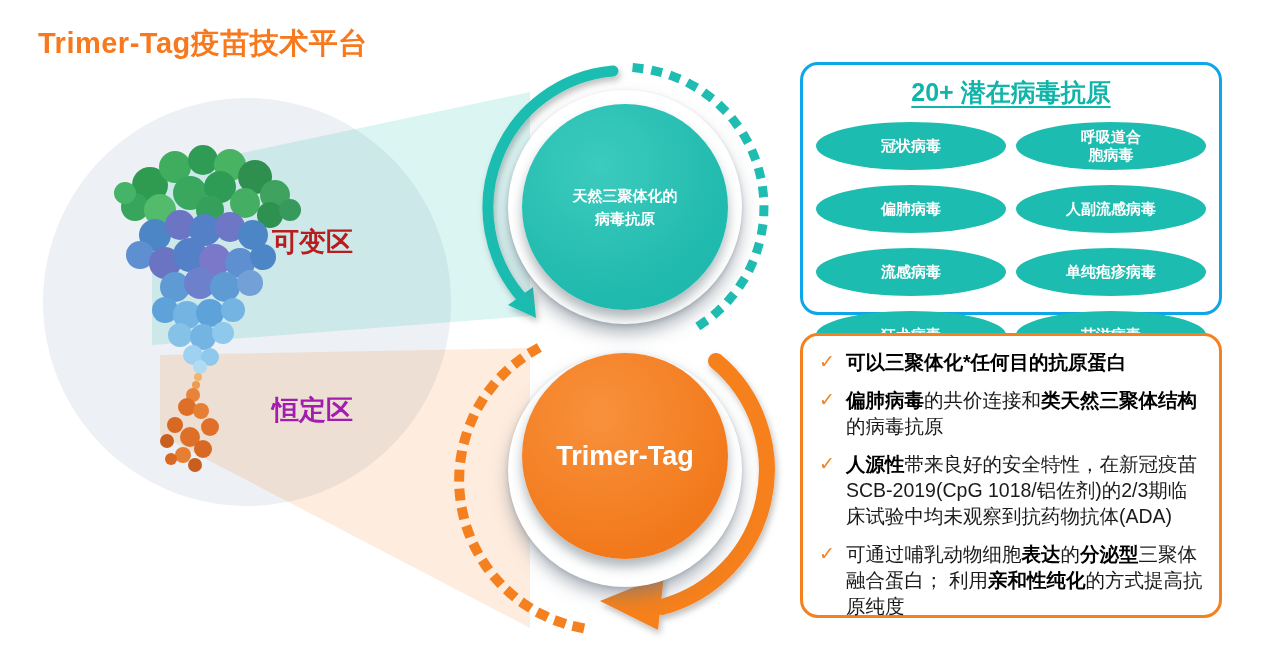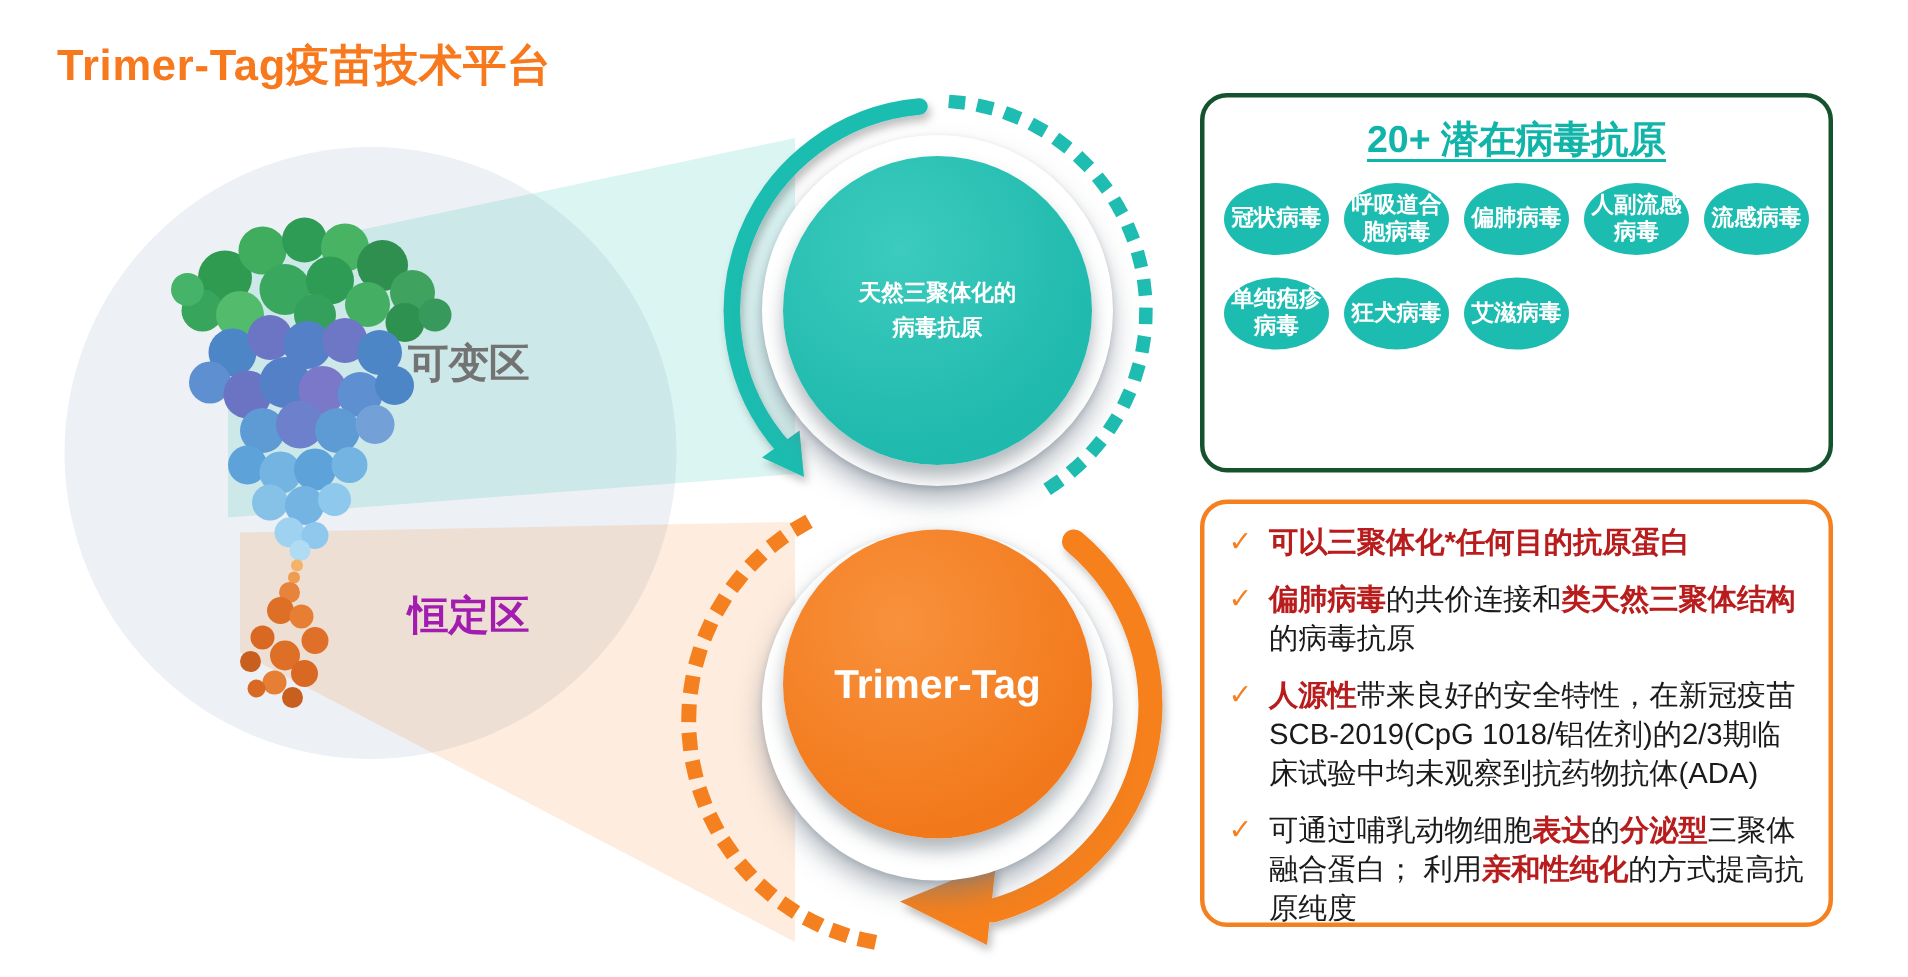--- a/index.html
+++ b/index.html
@@ -13,49 +13,49 @@
 
   .beam { position:absolute; }
   .beam-cyan { left:150px; top:90px; width:380px; height:260px; background:rgba(30,190,178,.16);
     clip-path:polygon(2px 82px,380px 2px,380px 226px,2px 255px); }
   .beam-peach { left:158px; top:345px; width:372px; height:285px; background:rgba(245,128,31,.15);
     clip-path:polygon(2px 10px,372px 3px,372px 283px,2px 90px); }
 
   .protein { position:absolute; left:95px; top:115px; }
 
   .region-label { position:absolute; font-size:27px; font-weight:700; }
-  .label-variable { left:272px; top:224px; color:#737373; }
+  .label-variable { left:272px; top:224px; color:#b91c1c; }
   .label-constant { left:272px; top:392px; color:#a21caf; }
 
   .arcs { position:absolute; left:0; top:0; pointer-events:none; }
 
   .ring { position:absolute; width:234px; height:234px; border-radius:50%; background:#fff;
     box-shadow:0 10px 16px rgba(110,122,135,.5), 0 2px 4px rgba(110,122,135,.3); }
   .ring-teal { left:508px; top:90px; }
   .ring-orange { left:508px; top:353px; }
   .fill { position:absolute; width:206px; height:206px; border-radius:50%; display:flex; align-items:center; justify-content:center;
     text-align:center; color:#fff; font-weight:700; box-shadow:0 8px 12px rgba(80,95,105,.45); }
   .fill-teal { left:522px; top:104px; background:radial-gradient(circle at 38% 30%, #3CCBBE, #1FB9AD 72%);
     font-size:15px; line-height:1.55; white-space:pre-line; }
   .fill-orange { left:522px; top:353px; background:radial-gradient(circle at 38% 30%, #F8913C, #F2791B 72%); font-size:27px; }
 
   .panel { position:absolute; left:800px; width:422px; background:#fff; border-radius:18px; }
-  .panel-antigens { top:62px; height:253px; border:3px solid #14532d; }
+  .panel-antigens { top:62px; height:253px; border:3px solid #0ea5e9; }
   .panel-features { top:333px; height:285px; border:3px solid #F5801F; padding:13px 16px 0 16px; display:flex; flex-direction:column; gap:12px; }
 
   .antigen-title { margin-top:11px; text-align:center; font-size:25px; font-weight:700; color:#10B4A8;
     text-decoration:underline; text-decoration-thickness:2px; text-underline-offset:5px; }
-  .pill-grid { display:grid; grid-template-columns:repeat(5,1fr); column-gap:10px; row-gap:15px; padding:13px 13px 0 13px; }
+  .pill-grid { display:grid; grid-template-columns:repeat(2,1fr); column-gap:10px; row-gap:15px; padding:13px 13px 0 13px; }
   .pill { height:48px; border-radius:50%; background:#1CBCB0; color:#fff; font-weight:700; font-size:15px; line-height:1.2;
     display:flex; align-items:center; justify-content:center; text-align:center; white-space:pre-line; }
 
   .bullet { display:flex; gap:9px; }
   .check { color:#F5801F; font-size:19px; font-weight:600; width:18px; flex-shrink:0; line-height:26px; }
   .btext { font-size:19.5px; line-height:26px; color:#1A1A1A; }
-  .btext .hl { color:#b91c1c; font-weight:700; }
+  .btext .hl { color:#000000; font-weight:700; }
 </style>
 </head>
 <body>
 
 <div class="canvas">
 
   <div class="slide-title">Trimer-Tag疫苗技术平台</div>
 
   <div class="gray-circle"></div>
   <div class="beam beam-cyan"></div>

